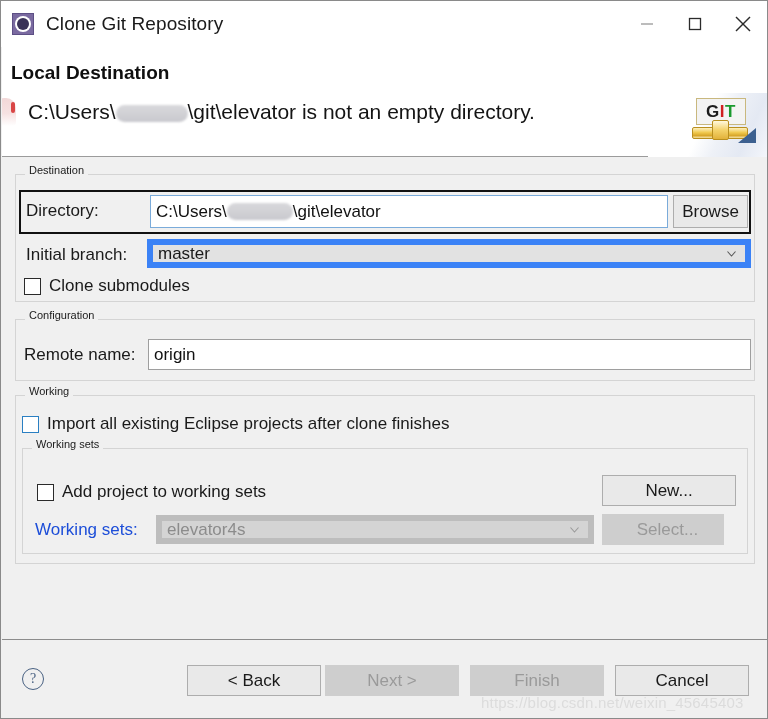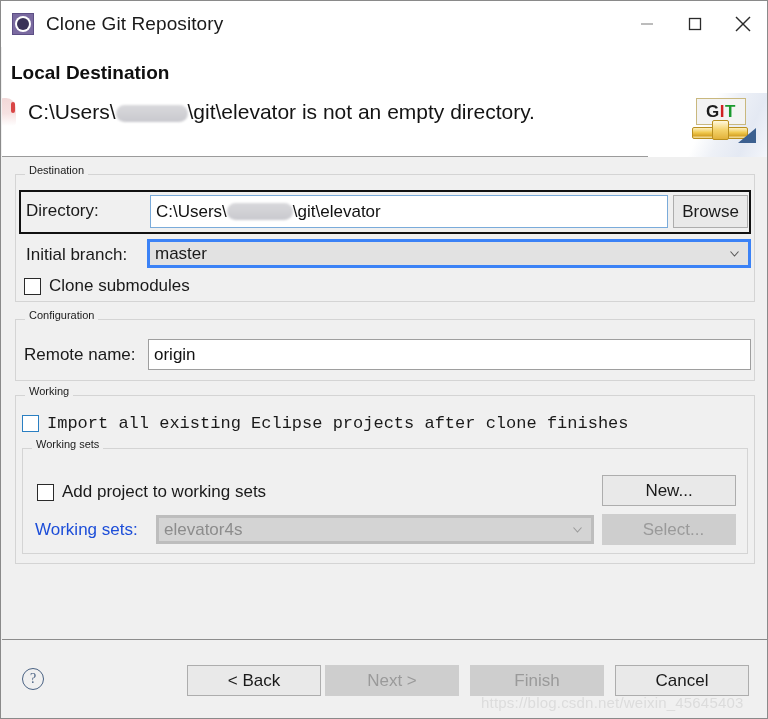--- a/index.html
+++ b/index.html
@@ -238,21 +238,21 @@
     padding: 0 5px;
     white-space: nowrap;
     overflow: hidden;
   }
   .textfield.plain { border: 1px solid #9e9e9e; }
 
   
   .combo {
     box-sizing: border-box;
     background: #e2e2e2;
-    border: 3px solid #3b82f6;
+    border: 6px solid #3b82f6;
     font-size: 17px;
     color: #1a1a1a;
     display: flex;
     align-items: center;
     padding: 2px 5px;
     position: relative;
     white-space: nowrap;
   }
   .combo.disabled { color: #8c8c8c; background: #d4d4d4; border-color: #bdbdbd; }
   .combo .chev {
@@ -435,21 +435,21 @@
     </div>
 
     <div class="label" style="position:absolute; left:22px; top:188px;">Remote name:</div>
 
     <div class="textfield plain" style="position:absolute; left:146px; top:182px; width:603px; height:31px;">origin</div>
 
     <div class="group" style="left:13px; top:238px; width:740px; height:169px;">
       <div class="legend">Working</div>
     </div>
 
-    <div class="cbrow" style="left:20px; top:257px;font-family:Liberation Mono, monospace;">
+    <div class="cbrow" style="left:20px; top:257px;">
       <div class="cbox blue"></div>
       <div class="cblabel">Import all existing Eclipse projects after clone finishes</div>
     </div>
 
     <div class="group" style="left:20px; top:291px; width:726px; height:106px;">
       <div class="legend">Working sets</div>
     </div>
 
     <div class="cbrow" style="left:35px; top:325px;">
       <div class="cbox"></div>
@@ -460,21 +460,21 @@
 
     <div class="label disabled" style="position:absolute; left:33px; top:363px;">Working sets:</div>
 
     <div class="combo disabled" style="position:absolute; left:154px; top:358px; width:438px; height:29px;">
       <span>elevator4s</span>
       <svg class="chev" viewBox="0 0 9 6">
           <path d="M0.5 0.5 L4.5 5 L8.5 0.5" fill="none" stroke="#9a9a9a" stroke-width="1.1"></path>
         </svg>
     </div>
 
-    <div class="btn disabled" style="position:absolute; left:600px; top:357px; width:134px; height:31px;padding-left:9px;">Select...</div>
+    <div class="btn disabled" style="position:absolute; left:600px; top:357px; width:122px; height:31px;padding-left:9px;">Select...</div>
 
   </div>
 
   <div id="buttonbar"></div>
 
   <div id="help-icon">?</div>
 
   <div class="btn" style="position:absolute; left:186px; top:664px; width:134px; height:31px;">&lt; Back</div>
   <div class="btn disabled" style="position:absolute; left:324px; top:664px; width:134px; height:31px;">Next &gt;</div>
   <div class="btn disabled" style="position:absolute; left:469px; top:664px; width:134px; height:31px;">Finish</div>

